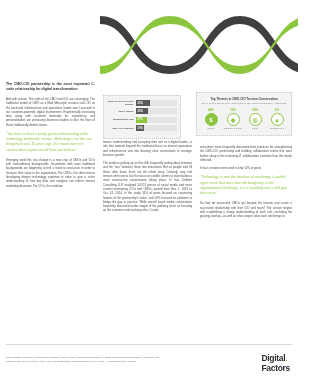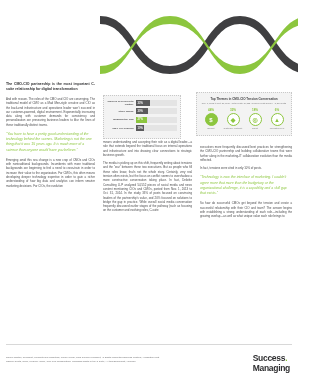--- a/index.html
+++ b/index.html
@@ -262,16 +262,16 @@
   </div>
 </div>
 
 <div class="divider"></div>
 <div class="footnotes">
   <div>Tammy Barton, President, Products and Marketing, Former CMO, CNC CTI/NC President, “7 Digital Marketing Success Factors,” Huffington Post</div>
   <div>Rahpur Gupta, CMO, Kimberly-Clark, “The new collaborators: Managing digital in the C-suite,” #AtTheEconomist, YouTube</div>
 </div>
 <div class="logo">
   <div class="logo-line">
-    <span>Success</span><span class="logo-dot">.</span>
-  </div>
-  <div class="logo-line">Managing</div>
+    <span>Digital</span><span class="logo-dot">.</span>
+  </div>
+  <div class="logo-line">Factors</div>
 </div>
 
 </body></html>

